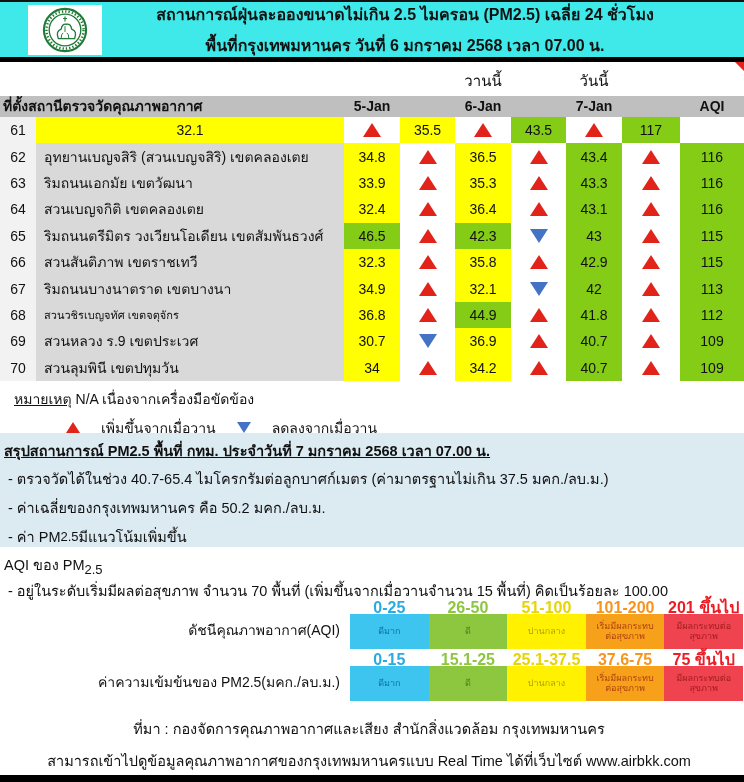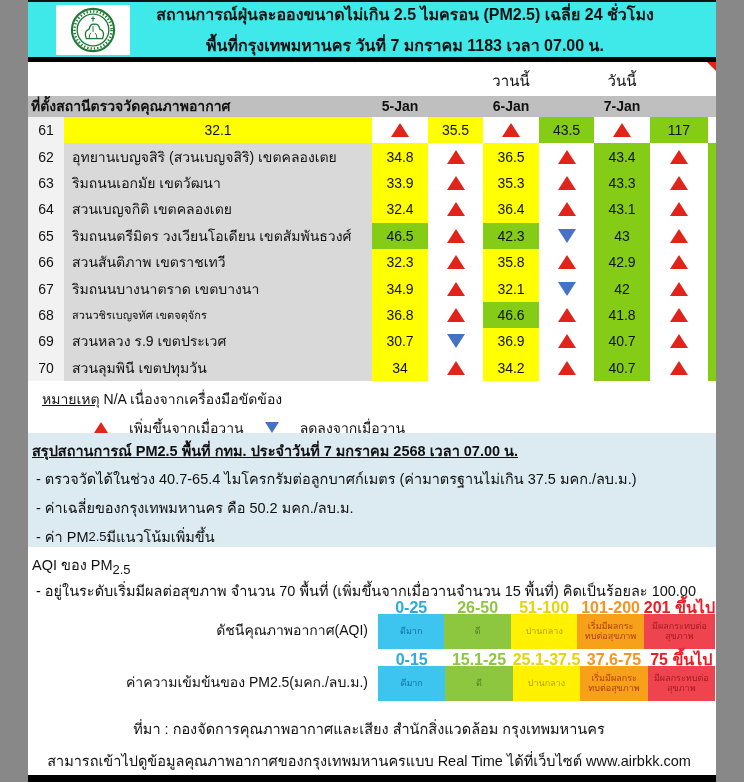--- a/index.html
+++ b/index.html
@@ -1,18 +1,18 @@
 <!DOCTYPE html>
 <html><head>
 <meta charset="utf-8">
 <style>
   * { margin:0; padding:0; box-sizing:border-box; }
   html,body { background:#888; }
   body { font-family:"Liberation Sans","DejaVu Sans",sans-serif; }
-  .sheet { width:688px; height:782px; background:#fff; margin:0 auto; position:relative; overflow:hidden; color:#111; }
+  .sheet { width:744px; height:782px; background:#fff; margin:0 auto; position:relative; overflow:hidden; color:#111; }
 
   
   .topbar { height:57px; background:#3FE9E9; border-top:2px solid #111; display:flex; align-items:center; padding-left:28px; }
   .logo-box { width:74px; height:50px; background:#fff; display:flex; align-items:center; justify-content:center; flex:none; }
   .titles { flex:1; text-align:center; font-weight:bold; font-size:16px; padding-right:36px; }
   .titles .t1 { margin-top:1px; }
   .titles .t2 { margin-top:6px; }
   .black-divider { height:5px; background:#000; }
 
   
@@ -80,21 +80,21 @@
         <circle cx="24" cy="24" r="22" fill="#ffffff" stroke="#1E7A34" stroke-width="2.2"></circle>
         <circle cx="24" cy="24" r="16.5" fill="none" stroke="#1E7A34" stroke-width="1.4"></circle>
         <circle cx="24" cy="24" r="19.4" fill="none" stroke="#1E7A34" stroke-width="2.6" stroke-dasharray="1.4 2.1"></circle>
         <path d="M24 10 l0 5 M22 12 l4 0" stroke="#1E7A34" stroke-width="1.2" fill="none"></path>
         <path d="M17 33 q-3-8 3-10 q1-6 5.5-5 q4.5-1 5.5 5 q6 2 3 10 z" fill="none" stroke="#1E7A34" stroke-width="1.4"></path>
         <path d="M20 33 q0-5 2-6 M28 33 q0-5-2-6 M24 20 l0 6" stroke="#1E7A34" stroke-width="1" fill="none"></path>
       </svg>
     </div>
     <div class="titles">
       <div class="t1">สถานการณ์ฝุ่นละอองขนาดไม่เกิน 2.5 ไมครอน (PM2.5) เฉลี่ย 24 ชั่วโมง</div>
-      <div class="t2">พื้นที่กรุงเทพมหานคร วันที่ 7 มกราคม 1183 เวลา 07.00 น.</div>
+      <div class="t2">พื้นที่กรุงเทพมหานคร วันที่ 6 มกราคม 2568 เวลา 07.00 น.</div>
     </div>
   </div>
   <div class="black-divider"></div>
 
   <div class="subhead grid">
     <div class="cell c5">วานนี้</div>
     <div class="cell c7">วันนี้</div>
     <div class="corner-flag"></div>
   </div>
 
@@ -232,21 +232,21 @@
       <div class="cell val lv-orange">113</div>
     </div>
 
     <div class="trow grid">
       <div class="cell num">68</div>
       <div class="cell station small">สวนวชิรเบญจทัศ เขตจตุจักร</div>
       <div class="cell val lv-yellow">36.8</div>
       <div class="cell arrow-box">
           <span class="tri tri-up"></span>
         </div>
-      <div class="cell val lv-orange">46.6</div>
+      <div class="cell val lv-orange">44.9</div>
       <div class="cell arrow-box">
           <span class="tri tri-up"></span>
         </div>
       <div class="cell val lv-orange">41.8</div>
       <div class="cell arrow-box">
           <span class="tri tri-up"></span>
         </div>
       <div class="cell val lv-orange">112</div>
     </div>
 

